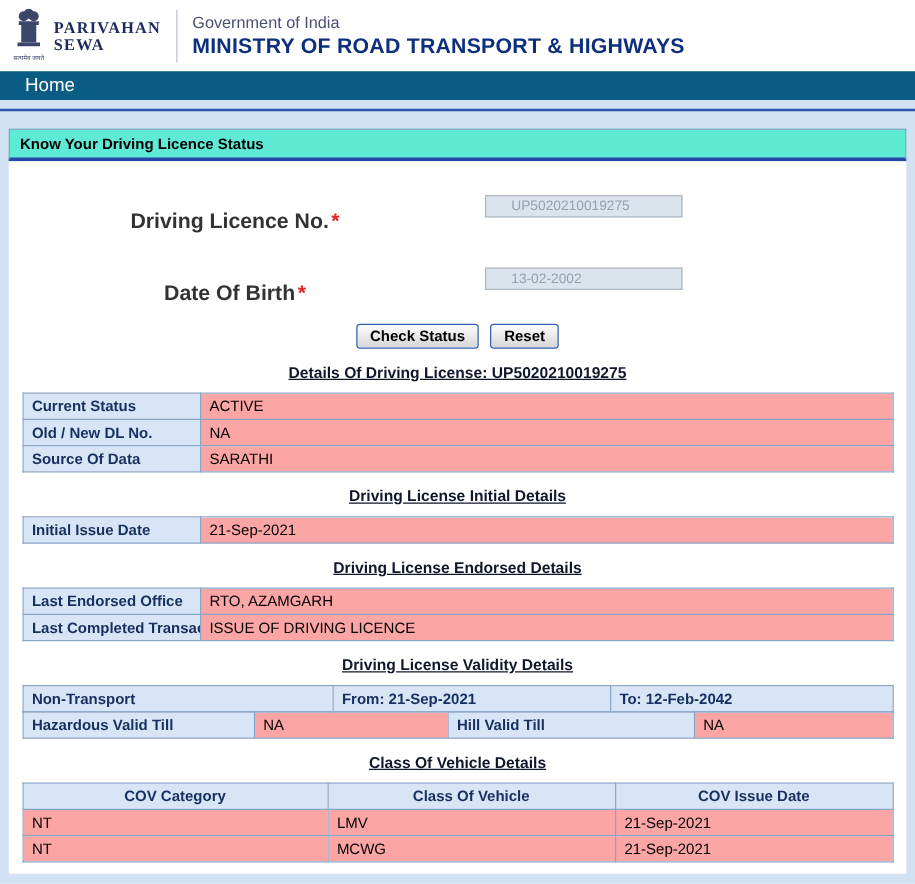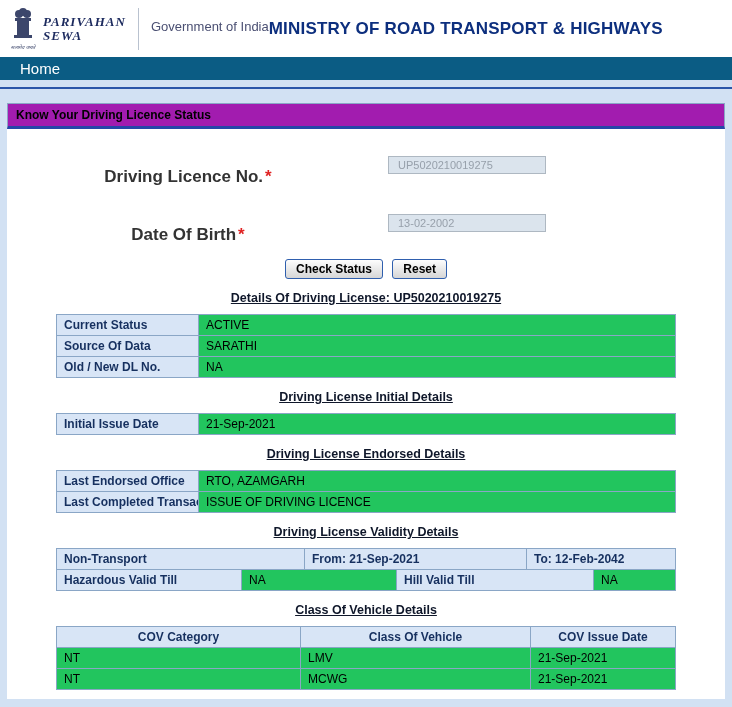--- a/index.html
+++ b/index.html
@@ -11,55 +11,55 @@
     color: #000;
   }
   
   .site-header {
     background: #ffffff;
     height: 57px;
     display: flex;
     align-items: center;
     padding: 4px 10px;
   }
-  .logo-block { display: flex; align-items: center; gap: 7px; font-style: italic; }
+  .logo-block { display: flex; align-items: center; gap: 7px; }
   .emblem { width: 26px; display: flex; flex-direction: column; align-items: center; }
   .emblem svg { display: block; }
   .emblem-motto { font-size: 5px; color: #3c466b; white-space: nowrap; }
   .brand { display: flex; flex-direction: column; line-height: 1.05; }
   .brand span {
     font-family: "Liberation Serif", "DejaVu Serif", serif;
     font-weight: bold;
     font-size: 13px;
     letter-spacing: 1px;
     color: #1c2a5e;
   }
   .header-divider {
     width: 1px; height: 42px; background: #b9c2cf; margin: 0 12px;
   }
-  .ministry-block { display: flex; flex-direction: row; justify-content: center; }
+  .ministry-block { display: flex; flex-direction: column; justify-content: center; }
   .gov-of-india { font-size: 13px; color: #4a4f72; margin-bottom: 2px; }
   .ministry-title {
     font-size: 17px; font-weight: bold; color: #0d2f7e; letter-spacing: 0.2px;
   }
   
   .nav-bar {
     background: #0b5c84;
     height: 23px;
     display: flex;
     align-items: center;
     padding-left: 20px;
   }
   .nav-home { color: #ffffff; font-size: 15px; text-decoration: none; cursor: pointer; }
   
   .page-rule { height: 2px; background: #2a55a8; margin-top: 7px; }
   
   .panel-header {
     margin: 14px 7px 0 7px;
-    background: #a21caf;
+    background: #5eead4;
     border: 1px solid #8aa6c6;
     border-bottom: 3px solid #2646a8;
     padding: 4px 8px;
     font-weight: bold;
     font-size: 12px;
     color: #000;
   }
   .content {
     margin: 0 7px;
     background: #ffffff;
@@ -72,21 +72,21 @@
     width: 348px; text-align: center; font-weight: bold; font-size: 17px; color: #333; margin-top: 24px;
   }
   .req { color: #e02222; font-weight: bold; margin-left: 2px; }
   .form-input {
     margin-left: 26px;
     width: 158px; height: 18px;
     background: #dbe4ed;
     border: 1px solid #aeb8c2;
     color: #97a0ab;
     font-size: 11px;
-    padding: 1px 9px;
+    padding: 1px 20px;
     font-family: "Liberation Sans", sans-serif;
   }
   .button-row { text-align: center; margin: 14px 0 10px 0; }
   .btn {
     font-family: "Liberation Sans", sans-serif;
     font-size: 12px; font-weight: bold; color: #000;
     background: linear-gradient(#fdfdfd, #d6d6d6);
     border: 1px solid #2f5fae;
     border-radius: 3px;
     padding: 2px 10px;
@@ -96,35 +96,35 @@
   
   .section-heading {
     text-align: center;
     font-weight: bold;
     font-size: 12.5px;
     color: #0f172a;
     text-decoration: underline;
     margin: 12px 0 9px 0;
   }
   
-  table { border-collapse: collapse; width: 620px; margin: 0 auto; table-layout: fixed; }
+  table { border-collapse: collapse; width: 697px; margin: 0 auto; table-layout: fixed; }
   td, th {
     border: 1px solid #8aa6c6;
     padding: 3px 7px;
     font-size: 12px;
     height: 21px;
     overflow: hidden;
     white-space: nowrap;
   }
   td.lbl, th.hdr {
     background: #d8e5f6;
     font-weight: bold;
     color: #16305f;
   }
-  td.val { background: #22c55e; color: #000; text-align: left; }
+  td.val { background: #fca5a5; color: #000; text-align: left; }
   th.hdr { text-align: center; }
   .merge-up { margin-top: -1px; }
 </style>
 </head>
 <body>
 
 <div class="site-header">
   <div class="logo-block">
     <div class="emblem">
       <svg width="24" height="36" viewBox="0 0 24 36">
@@ -185,26 +185,26 @@
     <colgroup>
         <col style="width:142px">
         <col>
       </colgroup>
     <tbody>
         <tr>
       <td class="lbl">Current Status</td>
       <td class="val">ACTIVE</td>
     </tr>
     <tr>
+      <td class="lbl">Old / New DL No.</td>
+      <td class="val">NA</td>
+    </tr>
+    <tr>
       <td class="lbl">Source Of Data</td>
       <td class="val">SARATHI</td>
-    </tr>
-    <tr>
-      <td class="lbl">Old / New DL No.</td>
-      <td class="val">NA</td>
     </tr>
   </tbody>
     </table>
 
   <div class="section-heading">Driving License Initial Details</div>
   <table>
     <colgroup>
         <col style="width:142px">
         <col>
       </colgroup>

